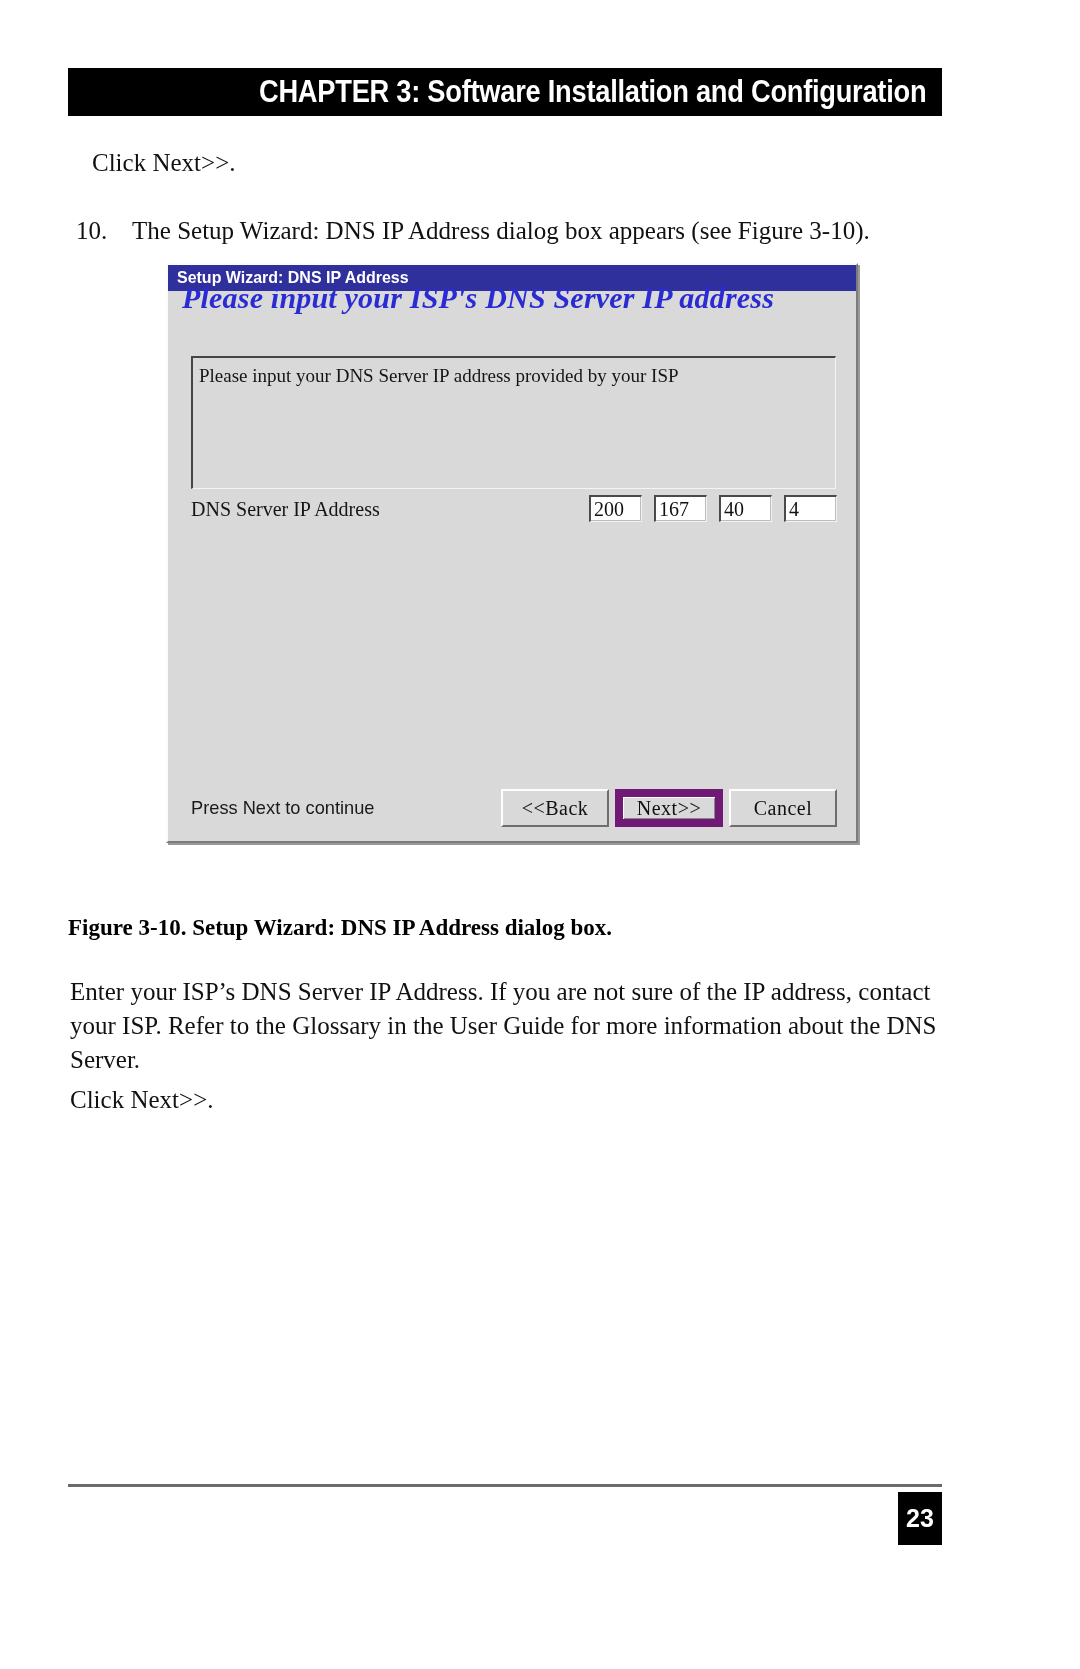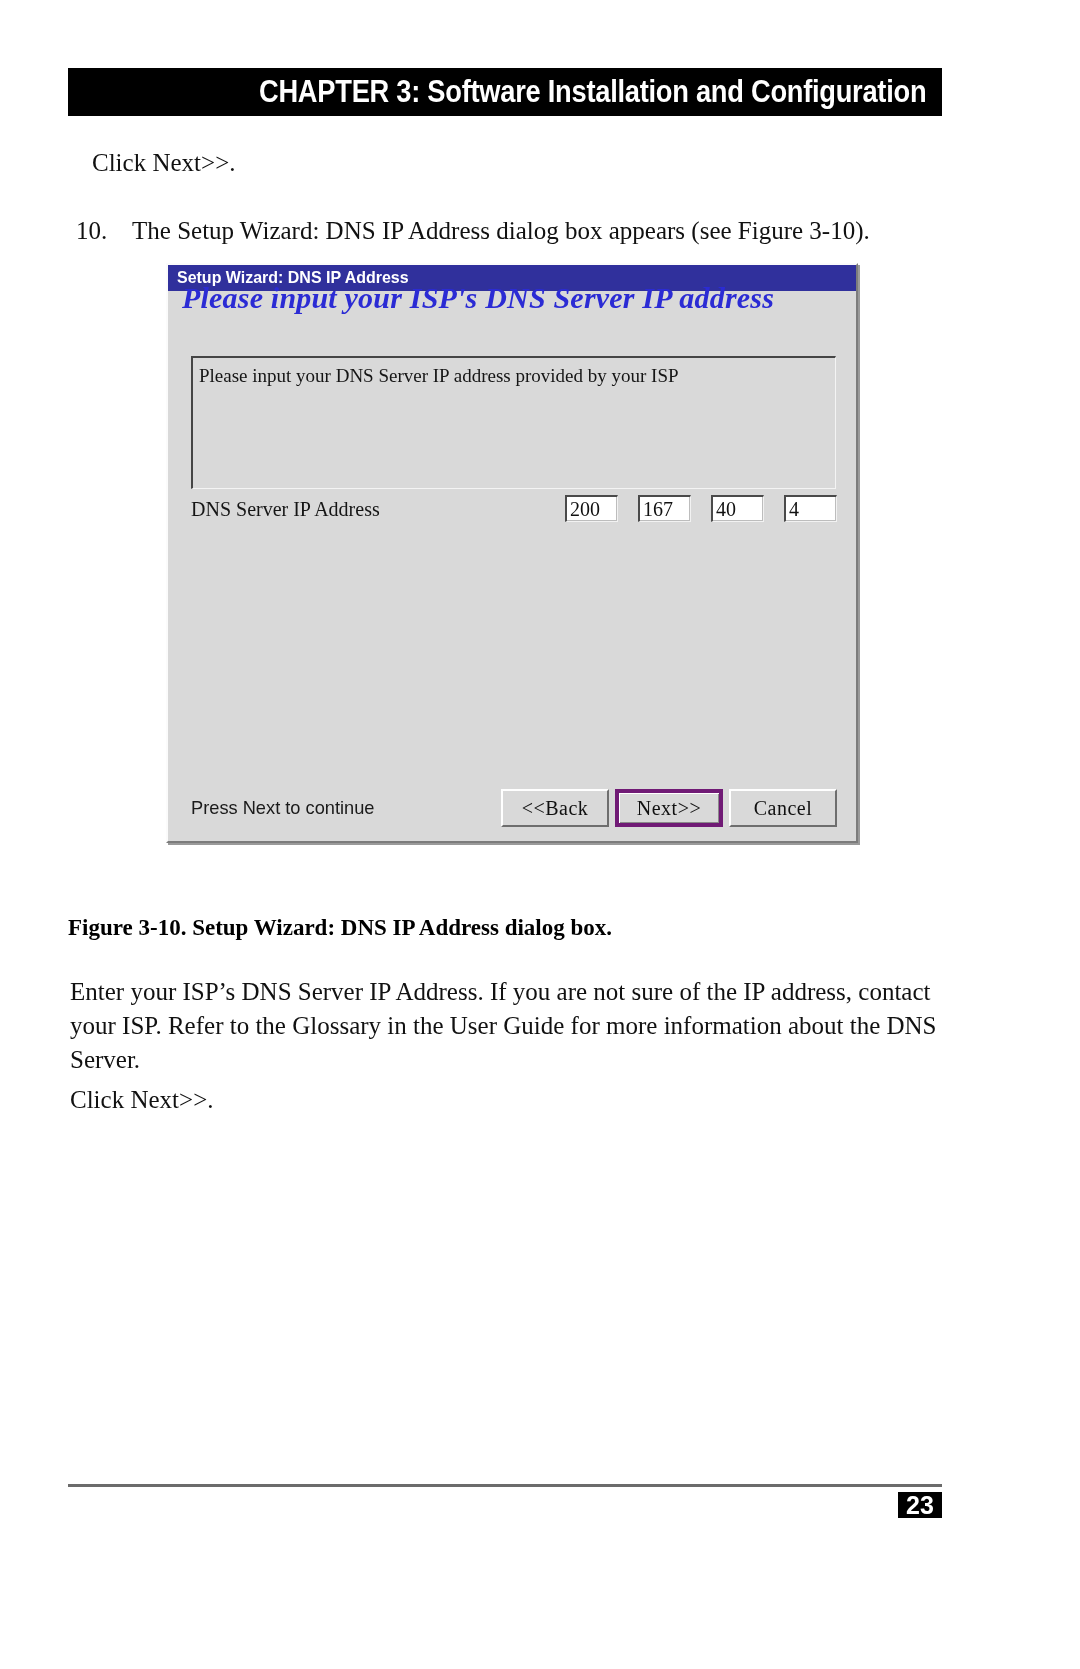--- a/index.html
+++ b/index.html
@@ -158,21 +158,21 @@
     font-family: "Liberation Serif", "DejaVu Serif", serif;
     font-size: 20px;
     color: #151515;
     white-space: nowrap;
   }
   .ip-fields {
     position: absolute;
     right: 0;
     top: 0;
     display: flex;
-    gap: 20px;
+    gap: 12px;
   }
   .ip-field {
     width: 53px;
     height: 27px;
     background: #ffffff;
     border-top: 2px solid #4a4a4a;
     border-left: 2px solid #4a4a4a;
     border-right: 1px solid #f2f2f2;
     border-bottom: 1px solid #f2f2f2;
     box-sizing: border-box;
@@ -220,21 +220,21 @@
     box-sizing: border-box;
     display: flex;
     align-items: center;
     justify-content: center;
     font-family: "Liberation Serif", "DejaVu Serif", serif;
     font-size: 20px;
     color: #101010;
     letter-spacing: 0.5px;
   }
   .btn.default {
-    border: 4px solid #701a75;
+    border: 8px solid #701a75;
     box-shadow: inset 1px 1px 0 #ffffff, inset -1px -1px 0 #8a8a8a;
   }
 
   
   .caption {
     position: absolute;
     left: 68px;
     top: 915px;
     width: 874px;
     text-align: left;
@@ -265,21 +265,21 @@
     top: 1484px;
     width: 874px;
     height: 3px;
     background: #6b6b6b;
   }
   .page-number-box {
     position: absolute;
     left: 898px;
     top: 1492px;
     width: 44px;
-    height: 26px;
+    height: 53px;
     background: #000000;
     display: flex;
     align-items: center;
     justify-content: center;
   }
   .page-number-box .pg {
     color: #ffffff;
     font-family: "Liberation Sans Narrow", "Liberation Sans", sans-serif;
     font-weight: bold;
     font-size: 25px;

